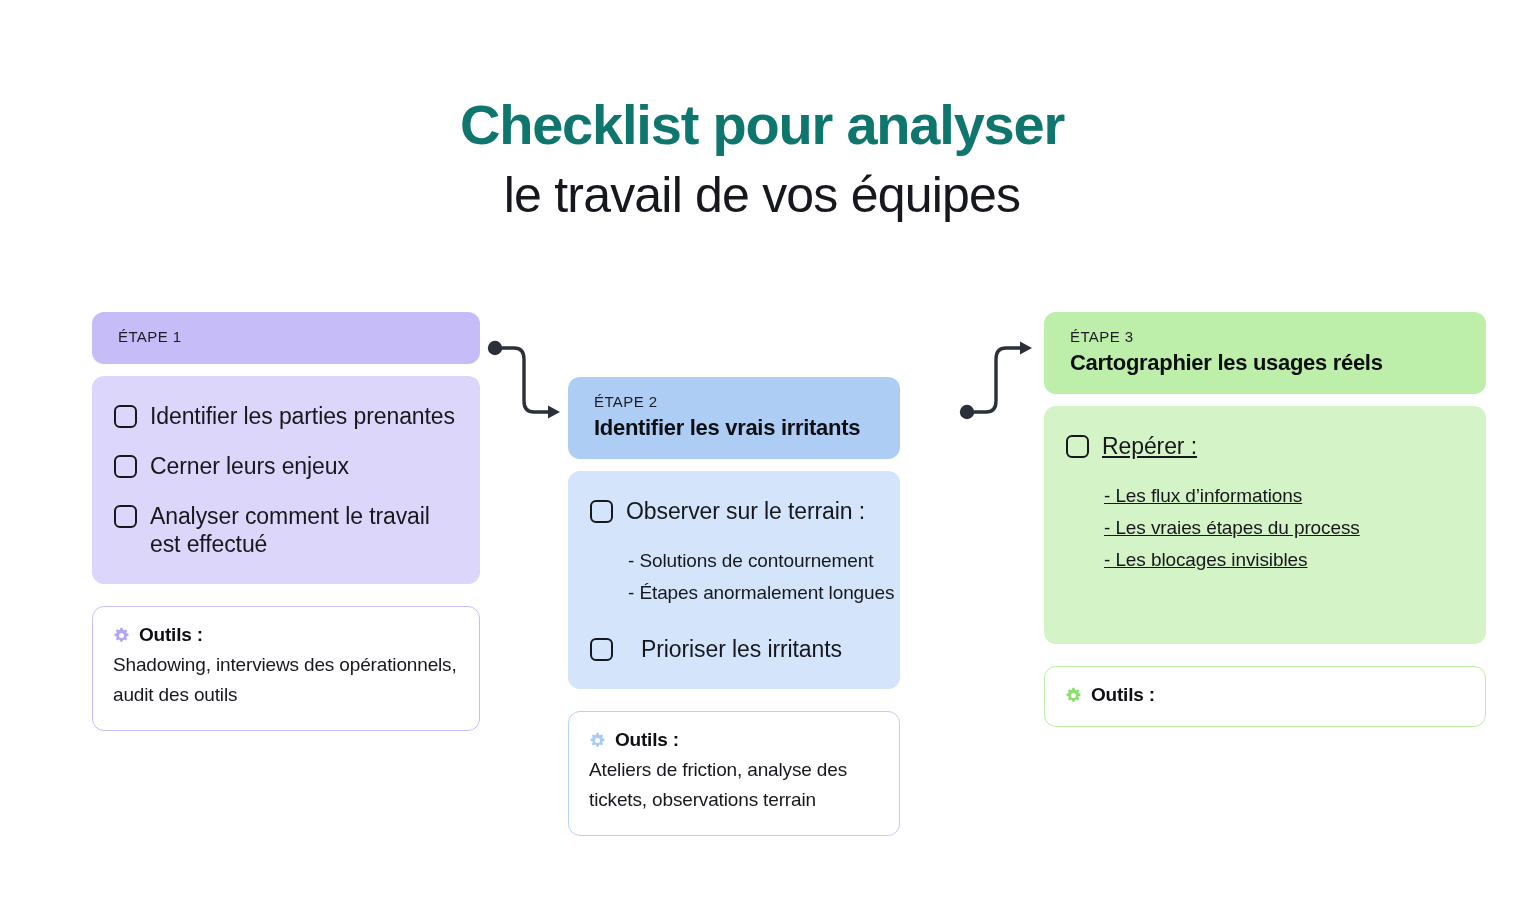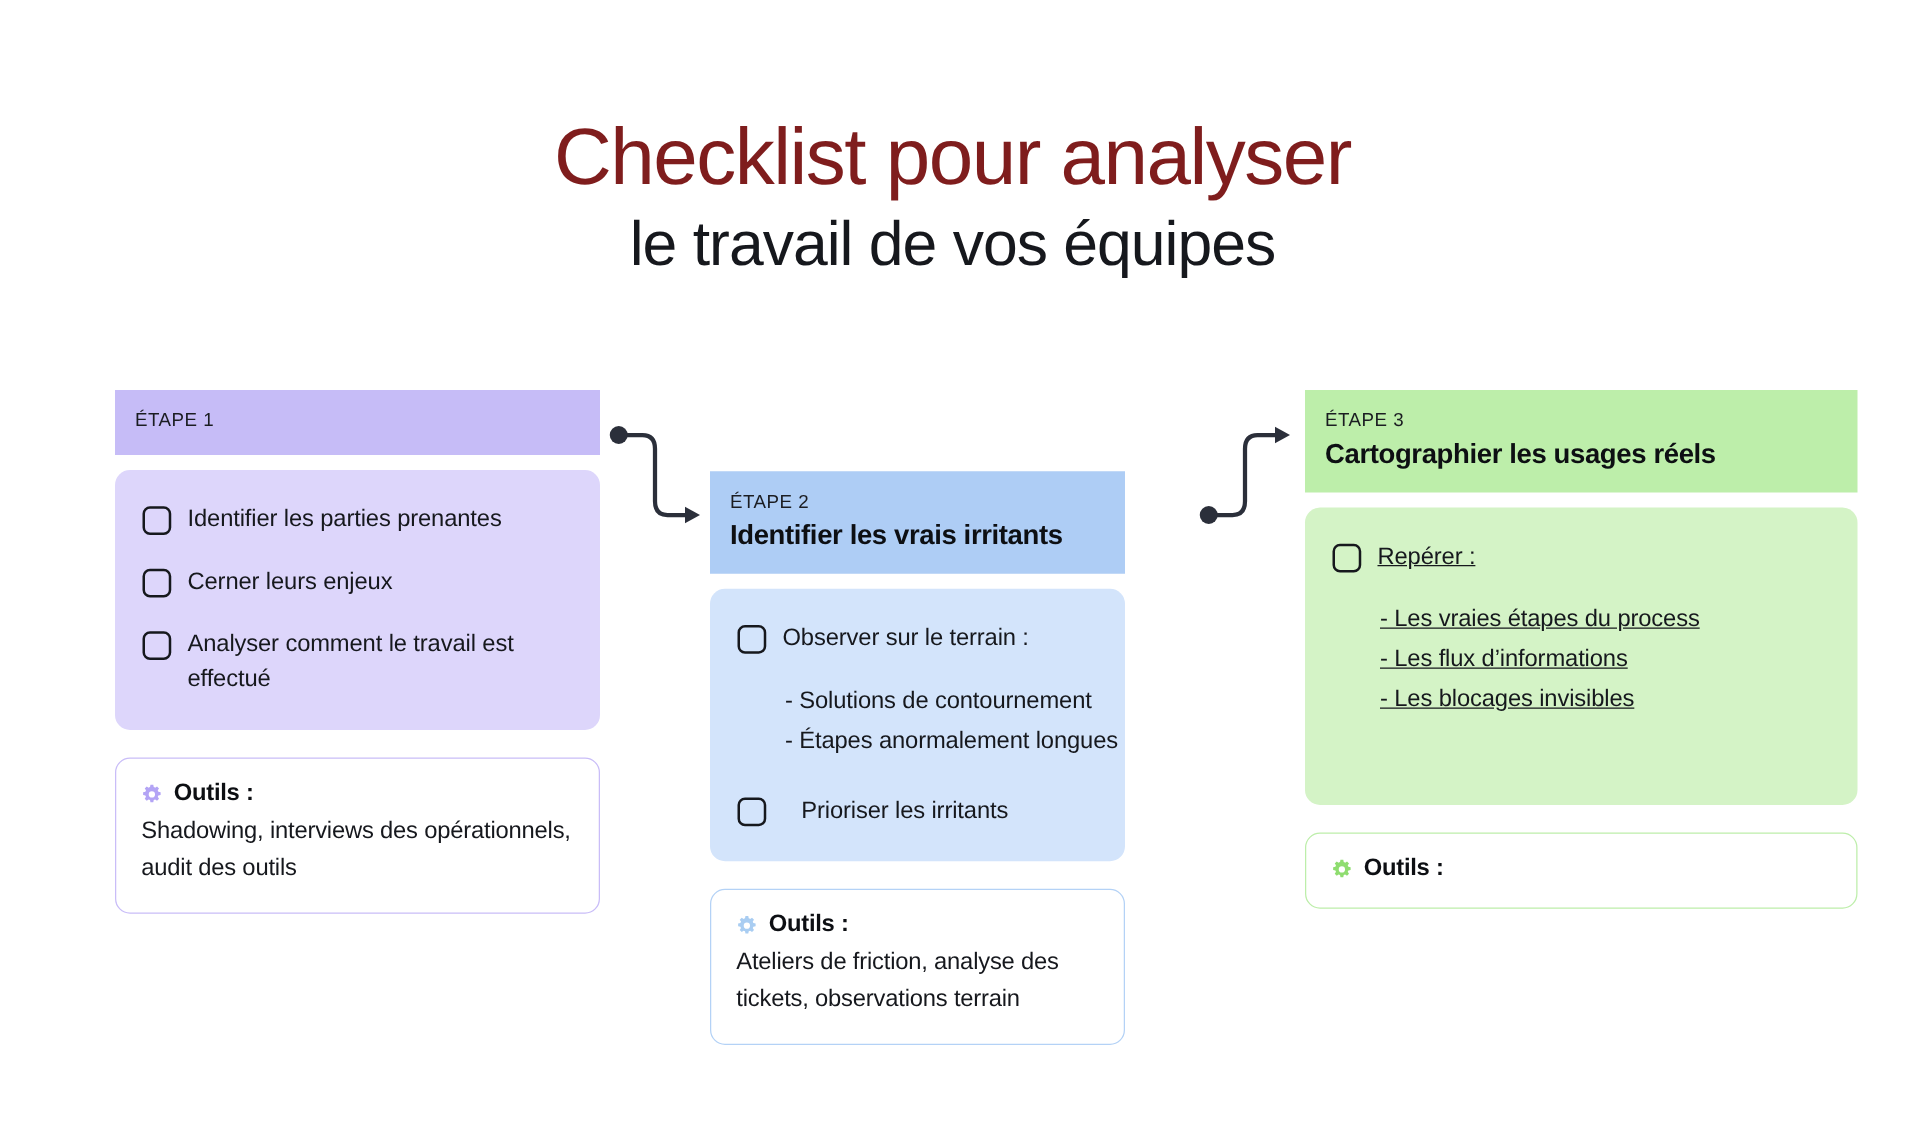--- a/index.html
+++ b/index.html
@@ -8,37 +8,37 @@
     background: #ffffff;
     font-family: "Liberation Sans", sans-serif;
     color: #16181d;
     overflow: hidden;
   }
   #canvas { position: relative; width: 1524px; height: 917px; }
 
   
   .title-block { position: absolute; left: 0; top: 92px; width: 1524px; text-align: center; }
   .title-line1 {
-    font-size: 64px; font-weight: 400; letter-spacing: -1.2px;
-    line-height: 66px; color: #7f1d1d;
+    font-size: 56px; font-weight: 700; letter-spacing: -1.2px;
+    line-height: 66px; color: #0f766e;
   }
   .title-line2 {
     font-size: 50px; font-weight: 400; letter-spacing: -0.8px;
     line-height: 62px; color: #16181d; margin-top: 6px;
   }
 
   
   .col { position: absolute; }
   #col1 { left: 92px; top: 312px; width: 388px; }
   #col2 { left: 568px; top: 377px; width: 332px; }
   #col3 { left: 1044px; top: 312px; width: 442px; }
 
   .step-header {
-    border-radius: 0;
-    padding: 15px 26px 17px 16px;
+    border-radius: 12px;
+    padding: 15px 26px 17px 26px;
   }
   .step-eyebrow {
     font-size: 15px; font-weight: 500; letter-spacing: 0.4px;
     color: #1b1d22; line-height: 20px;
   }
   .step-title {
     font-size: 22px; font-weight: 700; letter-spacing: -0.3px;
     color: #0d0f13; line-height: 29px; margin-top: 1px;
   }
 
@@ -52,21 +52,21 @@
   .check-row + .check-row { margin-top: 22px; }
   .checkbox {
     flex: 0 0 auto;
     width: 23px; height: 23px;
     border: 2.4px solid #16181d;
     border-radius: 6px;
     background: transparent;
     margin-top: 3px;
   }
   .check-label {
-    font-size: 19px; line-height: 28px; color: #16181d; letter-spacing: -0.1px;
+    font-size: 23px; line-height: 28px; color: #16181d; letter-spacing: -0.1px;
   }
 
   .sub-list { margin-top: 20px; padding-left: 38px; }
   .sub-item {
     font-size: 19px; line-height: 32px; color: #16181d; letter-spacing: -0.1px;
     white-space: nowrap;
   }
 
   
   .tools-box {
@@ -187,22 +187,22 @@
     <div class="step-header">
       <div class="step-eyebrow">ÉTAPE 3</div>
       <div class="step-title">Cartographier les usages réels</div>
     </div>
     <div class="body-panel" style="padding-bottom:68px;text-decoration:underline;">
       <div class="check-row">
         <span class="checkbox"></span>
         <span class="check-label">Repérer :</span>
       </div>
       <div class="sub-list">
+        <div class="sub-item">- Les flux d’informations</div>
         <div class="sub-item">- Les vraies étapes du process</div>
-        <div class="sub-item">- Les flux d’informations</div>
         <div class="sub-item">- Les blocages invisibles</div>
       </div>
     </div>
     <div class="tools-box">
       <div class="tools-head">
         <svg class="gear" viewBox="0 0 24 24" aria-hidden="true">
           <path fill="#8fdd70" d="M13.6 1.2h-3.2l-.5 2.6a8.6 8.6 0 0 0-1.6.66L6.2 3.02 3.94 5.28l1.44 2.1c-.28.5-.5 1.04-.66 1.6l-2.6.5v3.2l2.6.5c.16.56.38 1.1.66 1.6l-1.44 2.1 2.26 2.26 2.1-1.44c.5.28 1.04.5 1.6.66l.5 2.6h3.2l.5-2.6c.56-.16 1.1-.38 1.6-.66l2.1 1.44 2.26-2.26-1.44-2.1c.28-.5.5-1.04.66-1.6l2.6-.5v-3.2l-2.6-.5a8.6 8.6 0 0 0-.66-1.6l1.44-2.1-2.26-2.26-2.1 1.44c-.5-.28-1.04-.5-1.6-.66l-.5-2.6zM12 8.45a3.55 3.55 0 1 1 0 7.1 3.55 3.55 0 0 1 0-7.1z"></path>
         </svg>
         <span class="tools-title">Outils :</span>
       </div>

